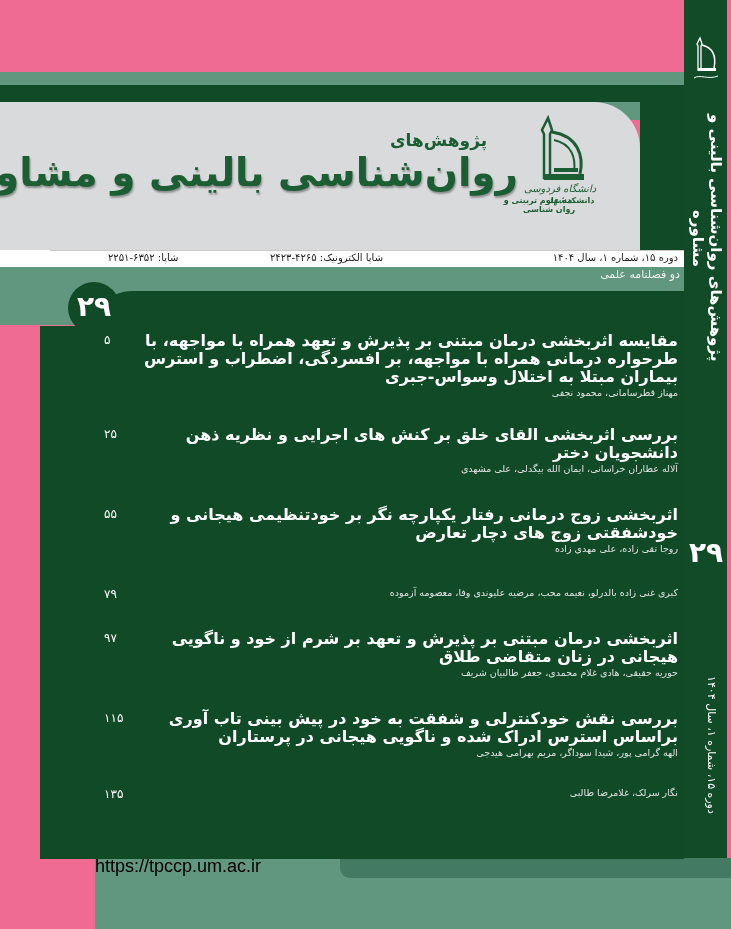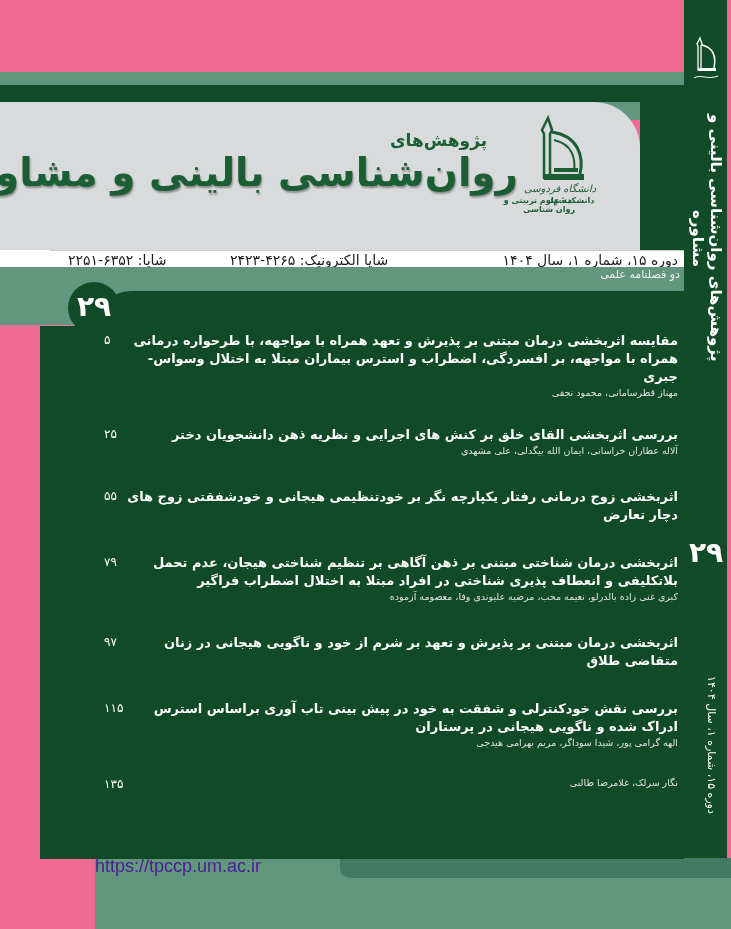--- a/index.html
+++ b/index.html
@@ -32,42 +32,42 @@
   .title-main { position:absolute; left:68px; top:150px; width:450px; color:#1b5e33; font-weight:bold; font-size:39px;
     direction:rtl; text-align:right; text-shadow:1px 2px 2px rgba(0,0,0,0.35); white-space:nowrap; letter-spacing:-1px; }
 
   .logo { position:absolute; left:518px; top:112px; width:80px; height:90px; }
   .logo-text1 { position:absolute; left:520px; top:183px; width:80px; font-size:10px; color:#1b5e33; text-align:center;
     font-family:"DejaVu Serif", serif; font-style:italic; direction:rtl; }
   .logo-text2 { position:absolute; left:496px; top:196px; width:106px; font-size:8px; color:#1b5e33; text-align:center; direction:rtl; font-weight:bold; }
 
   .info-bar { position:absolute; left:50px; top:250px; width:634px; height:17px; background:#ffffff; border-top:1px solid #c9c9c9; }
   .info-left-white { position:absolute; left:0; top:250px; width:50px; height:17px; background:#ffffff; }
-  .info-item { position:absolute; top:1px; font-size:14px; color:#1b1b1b; direction:rtl; white-space:nowrap; }
+  .info-item { position:absolute; top:1px; font-size:10px; color:#1b1b1b; direction:rtl; white-space:nowrap;margin-left:40px; }
 
   .teal-sub { position:absolute; left:0; top:267px; width:684px; height:58px; background:#62977f; }
   .dark-main { position:absolute; left:95px; top:291px; width:589px; height:568px; background:#104a26;
     border-top-left-radius:36px; }
   .dark-main-left { position:absolute; left:40px; top:326px; width:60px; height:533px; background:#104a26; }
   .pink-left { position:absolute; left:0; top:326px; width:40px; height:603px; background:#ef6b93; }
   .semi-label { position:absolute; left:470px; top:268px; width:210px; text-align:right; font-size:11px; color:#f0f0f0; direction:rtl; }
 
   .issue-circle { position:absolute; left:68px; top:282px; width:52px; height:52px; border-radius:50%;
     background:#104a26; color:#fff; font-weight:bold; font-size:28px; text-align:center; line-height:50px; }
 
   .toc { position:absolute; left:98px; top:326px; width:580px; }
   .toc-item { position:relative; width:580px; direction:rtl; color:#ffffff; }
-  .toc-title { font-size:13px; line-height:18px; text-align:right; padding-right:0; width:555px; font-weight:600; }
+  .toc-title { font-size:16px; line-height:18px; text-align:right; padding-right:0; width:555px; font-weight:600; }
   .toc-authors { font-size:9.5px; line-height:14px; color:#e3e3e3; margin-left:25px; width:555px; }
   .toc-page { position:absolute; left:6px; top:1px; font-size:12px; color:#fff; direction:rtl; }
 
   .footer-teal { position:absolute; left:95px; top:859px; width:589px; height:70px; background:#62977f; }
   .footer-dark { position:absolute; left:340px; top:859px; width:344px; height:19px; background:#437a64;
     border-bottom-left-radius:10px; }
-  .footer-url { position:absolute; left:95px; top:856px; font-family:"Liberation Sans", sans-serif; font-size:18px; color:#4c1d95; }
+  .footer-url { position:absolute; left:95px; top:856px; font-family:"Liberation Sans", sans-serif; font-size:18px; color:#000000; }
 </style>
 </head>
 <body>
 
 <div class="pink-top"></div>
 <div class="teal-band"></div>
 <div class="dark-strip"></div>
 
 <div class="header-panel"></div>
 <div class="header-right-green"></div>
@@ -106,29 +106,30 @@
     <div class="toc-authors">مهناز قطرسامانی، محمود نجفی</div>
     <span class="toc-page">۵</span>
   </div>
   <div class="toc-item" style="margin-top:26px;">
     <div class="toc-title">بررسی اثربخشی القای خلق بر کنش های اجرایی و نظریه ذهن دانشجویان دختر</div>
     <div class="toc-authors">آلاله عطاران خراسانی، ایمان الله بیگدلی، علی مشهدی</div>
     <span class="toc-page">۲۵</span>
   </div>
   <div class="toc-item" style="margin-top:30px;">
     <div class="toc-title">اثربخشی زوج درمانی رفتار یکپارچه نگر بر خودتنظیمی هیجانی و خودشفقتی زوج های دچار تعارض</div>
+    <div class="toc-authors">روجا تقی زاده، علی مهدی زاده</div>
     <span class="toc-page">۵۵</span>
   </div>
   <div class="toc-item" style="margin-top:30px;">
-    <div class="toc-title">اثربخشی درمان شناختی مبتنی بر ذهن آگاهی بر تنظیم شناختی هیجان، عدم تحمل بلاتکلیفی و انعطاف پذیری شناختی در افراد مبتلا به اختلال اضطراب فراگیر</div>
     <div class="toc-authors">کبری غنی زاده بالدرلو، نعیمه محب، مرضیه علیوندی وفا، معصومه آزموده</div>
     <span class="toc-page">۷۹</span>
   </div>
   <div class="toc-item" style="margin-top:30px;">
     <div class="toc-title">اثربخشی درمان مبتنی بر پذیرش و تعهد بر شرم از خود و ناگویی هیجانی در زنان متقاضی طلاق</div>
+    <div class="toc-authors">حوریه حقیقی، هادی غلام محمدی، جعفر طالبیان شریف</div>
     <span class="toc-page">۹۷</span>
   </div>
   <div class="toc-item" style="margin-top:30px;">
     <div class="toc-title">بررسی نقش خودکنترلی و شفقت به خود در پیش بینی تاب آوری براساس استرس ادراک شده و ناگویی هیجانی در پرستاران</div>
     <div class="toc-authors">الهه گرامی پور، شیدا سوداگر، مریم بهرامی هیدجی</div>
     <span class="toc-page">۱۱۵</span>
   </div>
   <div class="toc-item" style="margin-top:26px;">
     <div class="toc-authors">نگار سرلک، غلامرضا طالبی</div>
     <span class="toc-page">۱۳۵</span>

